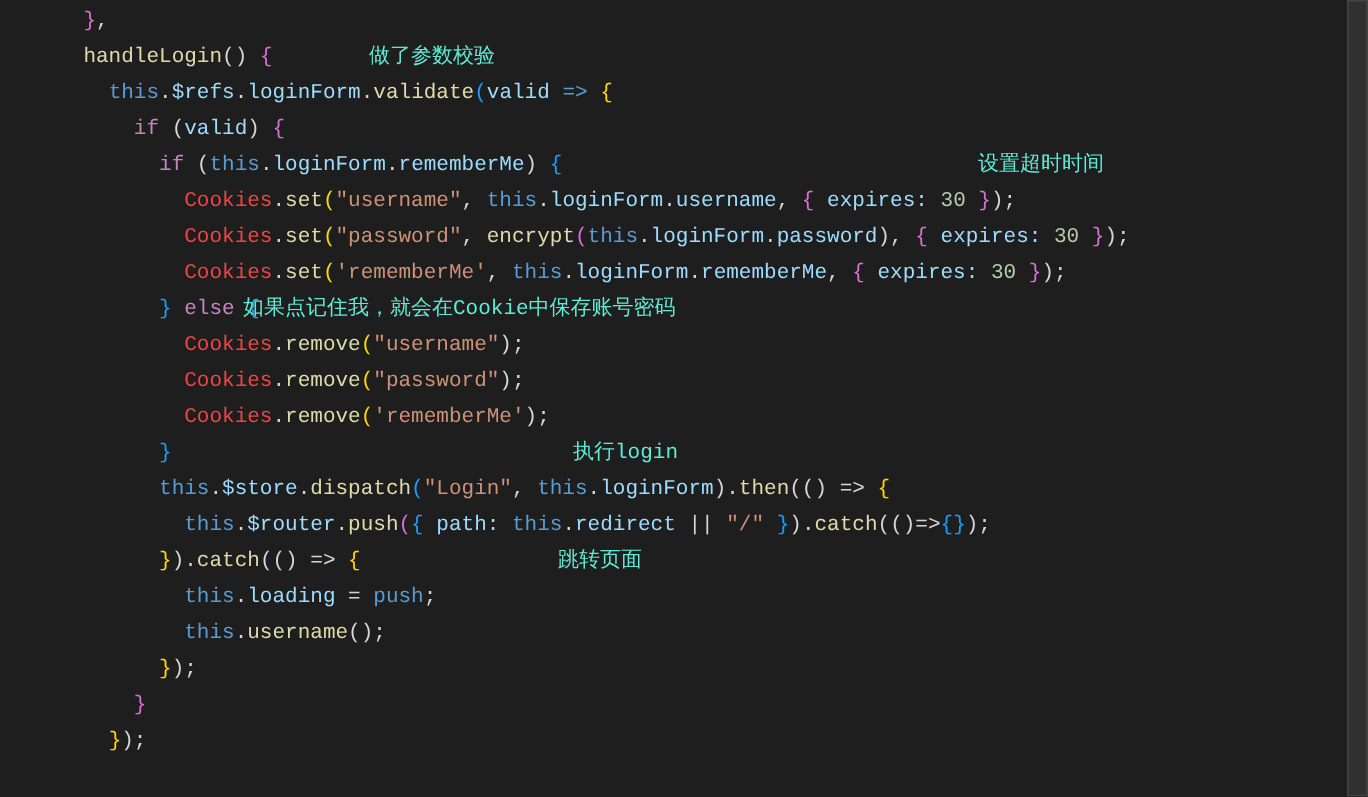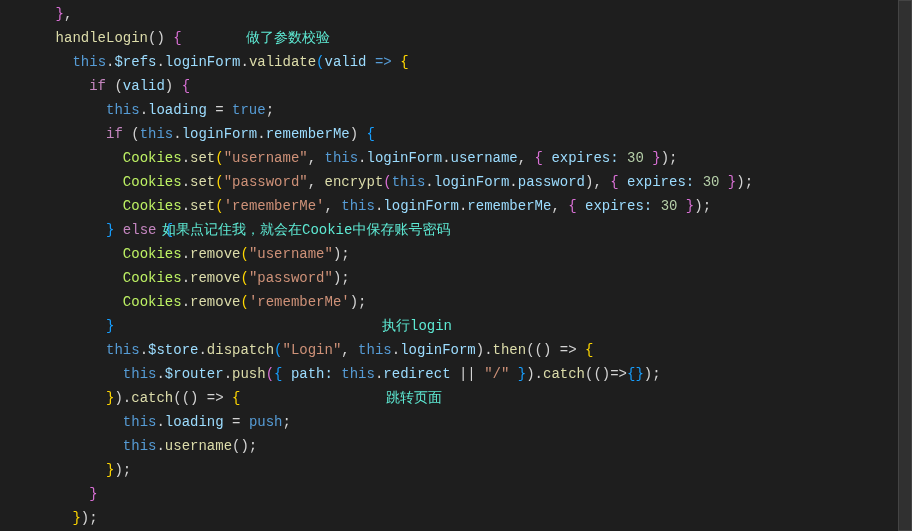--- a/index.html
+++ b/index.html
@@ -34,21 +34,21 @@
       position: relative;
     }
     .punct { color: #d4d4d4; }
     .keyword { color: #c586c0; text-align: center; }
     .keyword-blue { color: #569cd6; }
     .this { color: #569cd6; text-align: right; }
     .method { color: #dcdcaa; }
     .prop { color: #9cdcfe; margin-top: 40px; }
     .string { color: #ce9178; }
     .number { color: #b5cea8; }
-    .const { color: #bef264; }
+    .const { color: #ef4444; }
     .bool { color: #569cd6; }
     .var { color: #9cdcfe; }
     .annotation {
       color: #5eead4;
       position: absolute;
     }
     .bracket-y { color: #ffd700; }
     .bracket-p { color: #da70d6; }
     .bracket-b { color: #179fff; }
     .minimap {
@@ -75,23 +75,22 @@
   <div class="code-area">
 
     <div class="line"><span class="punct">    </span><span class="bracket-p">}</span><span class="punct">,</span></div>
 
     <div class="line"><span class="punct">    </span><span class="method">handleLogin</span><span class="punct">() </span><span class="bracket-p">{</span><span class="annotation" style="left:224px">做了参数校验</span></div>
 
     <div class="line"><span class="punct">      </span><span class="this">this</span><span class="punct">.</span><span class="prop">$refs</span><span class="punct">.</span><span class="prop">loginForm</span><span class="punct">.</span><span class="method">validate</span><span class="bracket-b">(</span><span class="var">valid</span><span class="keyword-blue"> =&gt; </span><span class="bracket-y">{</span></div>
 
     <div class="line"><span class="punct">        </span><span class="keyword">if</span><span class="punct"> (</span><span class="var">valid</span><span class="punct">) </span><span class="bracket-p">{</span></div>
 
-    <div class="line"><span class="punct">          </span><span class="this">this</span><span class="punct">.</span><span class="prop">loading</span><span class="punct"> = </span><span class="bool">true</span><span class="punct">;</span></div>
 
-    <div class="line"><span class="punct">          </span><span class="keyword">if</span><span class="punct"> (</span><span class="this">this</span><span class="punct">.</span><span class="prop">loginForm</span><span class="punct">.</span><span class="prop">rememberMe</span><span class="punct">) </span><span class="bracket-b">{</span></div>
+    <div class="line"><span class="punct">          </span><span class="keyword">if</span><span class="punct"> (</span><span class="this">this</span><span class="punct">.</span><span class="prop">loginForm</span><span class="punct">.</span><span class="prop">rememberMe</span><span class="punct">) </span><span class="bracket-b">{</span><span class="annotation" style="left:630px">设置超时时间</span></div>
 
     <div class="line"><span class="punct">            </span><span class="const">Cookies</span><span class="punct">.</span><span class="method">set</span><span class="bracket-y">(</span><span class="string">"username"</span><span class="punct">, </span><span class="this">this</span><span class="punct">.</span><span class="prop">loginForm</span><span class="punct">.</span><span class="prop">username</span><span class="punct">, </span><span class="bracket-p">{</span><span class="punct"> </span><span class="var">expires:</span><span class="punct"> </span><span class="number">30</span><span class="punct"> </span><span class="bracket-p">}</span><span class="punct">);</span></div>
 
     <div class="line"><span class="punct">            </span><span class="const">Cookies</span><span class="punct">.</span><span class="method">set</span><span class="bracket-y">(</span><span class="string">"password"</span><span class="punct">, </span><span class="method">encrypt</span><span class="bracket-p">(</span><span class="this">this</span><span class="punct">.</span><span class="prop">loginForm</span><span class="punct">.</span><span class="prop">password</span><span class="punct">), </span><span class="bracket-p">{</span><span class="punct"> </span><span class="var">expires:</span><span class="punct"> </span><span class="number">30</span><span class="punct"> </span><span class="bracket-p">}</span><span class="punct">);</span></div>
 
     <div class="line"><span class="punct">            </span><span class="const">Cookies</span><span class="punct">.</span><span class="method">set</span><span class="bracket-y">(</span><span class="string">'rememberMe'</span><span class="punct">, </span><span class="this">this</span><span class="punct">.</span><span class="prop">loginForm</span><span class="punct">.</span><span class="prop">rememberMe</span><span class="punct">, </span><span class="bracket-p">{</span><span class="punct"> </span><span class="var">expires:</span><span class="punct"> </span><span class="number">30</span><span class="punct"> </span><span class="bracket-p">}</span><span class="punct">);</span></div>
 
     <div class="line"><span class="punct">          </span><span class="bracket-b">}</span><span class="punct"> </span><span class="keyword">else</span><span class="punct"> </span><span class="bracket-b">{</span><span class="annotation" style="left:140px">如果点记住我，就会在Cookie中保存账号密码</span></div>
 
     <div class="line"><span class="punct">            </span><span class="const">Cookies</span><span class="punct">.</span><span class="method">remove</span><span class="bracket-y">(</span><span class="string">"username"</span><span class="punct">);</span></div>
@@ -99,21 +98,21 @@
     <div class="line"><span class="punct">            </span><span class="const">Cookies</span><span class="punct">.</span><span class="method">remove</span><span class="bracket-y">(</span><span class="string">"password"</span><span class="punct">);</span></div>
 
     <div class="line"><span class="punct">            </span><span class="const">Cookies</span><span class="punct">.</span><span class="method">remove</span><span class="bracket-y">(</span><span class="string">'rememberMe'</span><span class="punct">);</span></div>
 
     <div class="line"><span class="punct">          </span><span class="bracket-b">}</span><span class="annotation" style="left:360px">执行login</span></div>
 
     <div class="line"><span class="punct">          </span><span class="this">this</span><span class="punct">.</span><span class="prop">$store</span><span class="punct">.</span><span class="method">dispatch</span><span class="bracket-b">(</span><span class="string">"Login"</span><span class="punct">, </span><span class="this">this</span><span class="punct">.</span><span class="prop">loginForm</span><span class="punct">).</span><span class="method">then</span><span class="punct">(() =&gt; </span><span class="bracket-y">{</span></div>
 
     <div class="line"><span class="punct">            </span><span class="this">this</span><span class="punct">.</span><span class="prop">$router</span><span class="punct">.</span><span class="method">push</span><span class="bracket-p">(</span><span class="bracket-b">{</span><span class="punct"> </span><span class="var">path:</span><span class="punct"> </span><span class="this">this</span><span class="punct">.</span><span class="prop">redirect</span><span class="punct"> || </span><span class="string">"/"</span><span class="punct"> </span><span class="bracket-b">}</span><span class="punct">).</span><span class="method">catch</span><span class="punct">(()=&gt;</span><span class="bracket-b">{}</span><span class="punct">);</span></div>
 
-    <div class="line"><span class="punct">          </span><span class="bracket-y">}</span><span class="punct">).</span><span class="method">catch</span><span class="punct">(() =&gt; </span><span class="bracket-y">{</span><span class="annotation" style="left:364px">跳转页面</span></div>
+    <div class="line"><span class="punct">          </span><span class="bracket-y">}</span><span class="punct">).</span><span class="method">catch</span><span class="punct">(() =&gt; </span><span class="bracket-y">{</span><span class="annotation" style="left:350px">跳转页面</span></div>
 
     <div class="line"><span class="punct">            </span><span class="this">this</span><span class="punct">.</span><span class="prop">loading</span><span class="punct"> = </span><span class="bool">push</span><span class="punct">;</span></div>
 
     <div class="line"><span class="punct">            </span><span class="this">this</span><span class="punct">.</span><span class="method">username</span><span class="punct">();</span></div>
 
     <div class="line"><span class="punct">          </span><span class="bracket-y">}</span><span class="punct">);</span></div>
 
     <div class="line"><span class="punct">        </span><span class="bracket-p">}</span></div>
 
     <div class="line"><span class="punct">      </span><span class="bracket-y">}</span><span class="punct">);</span></div>

